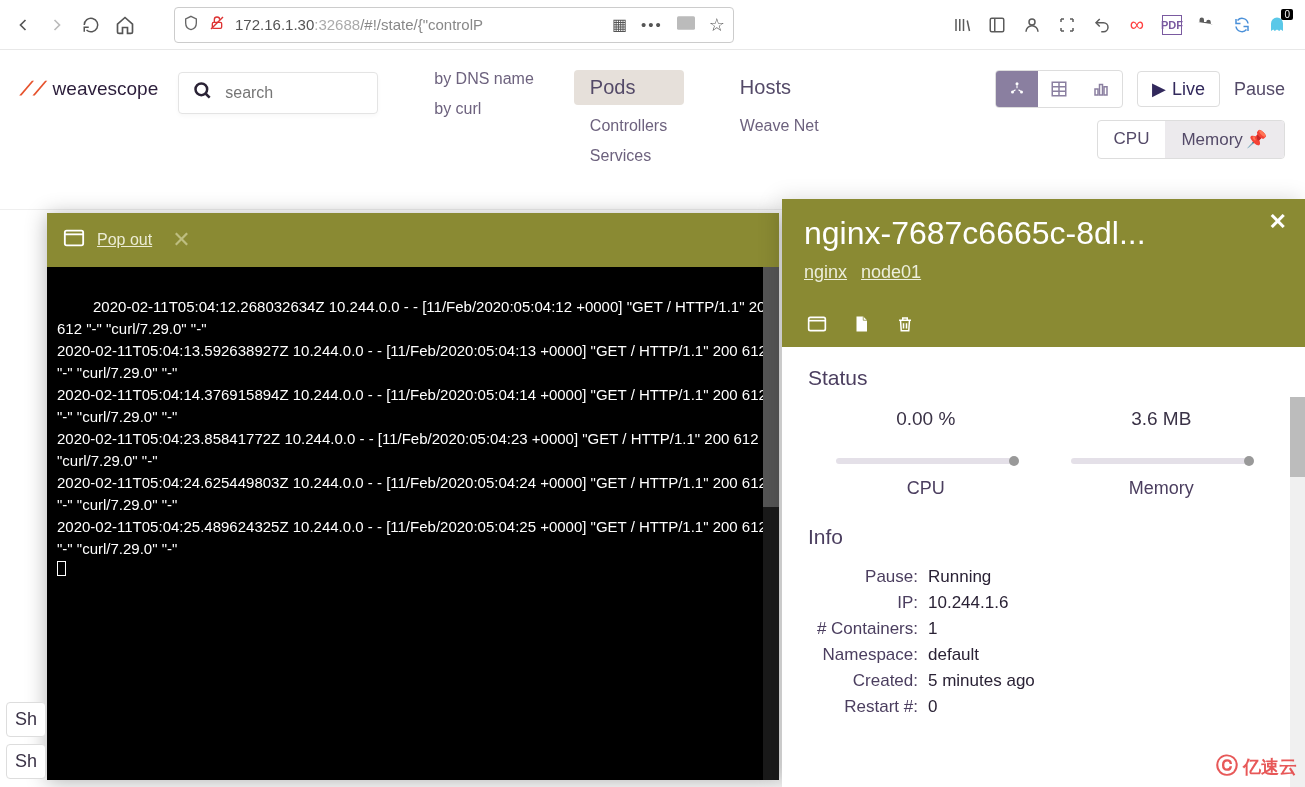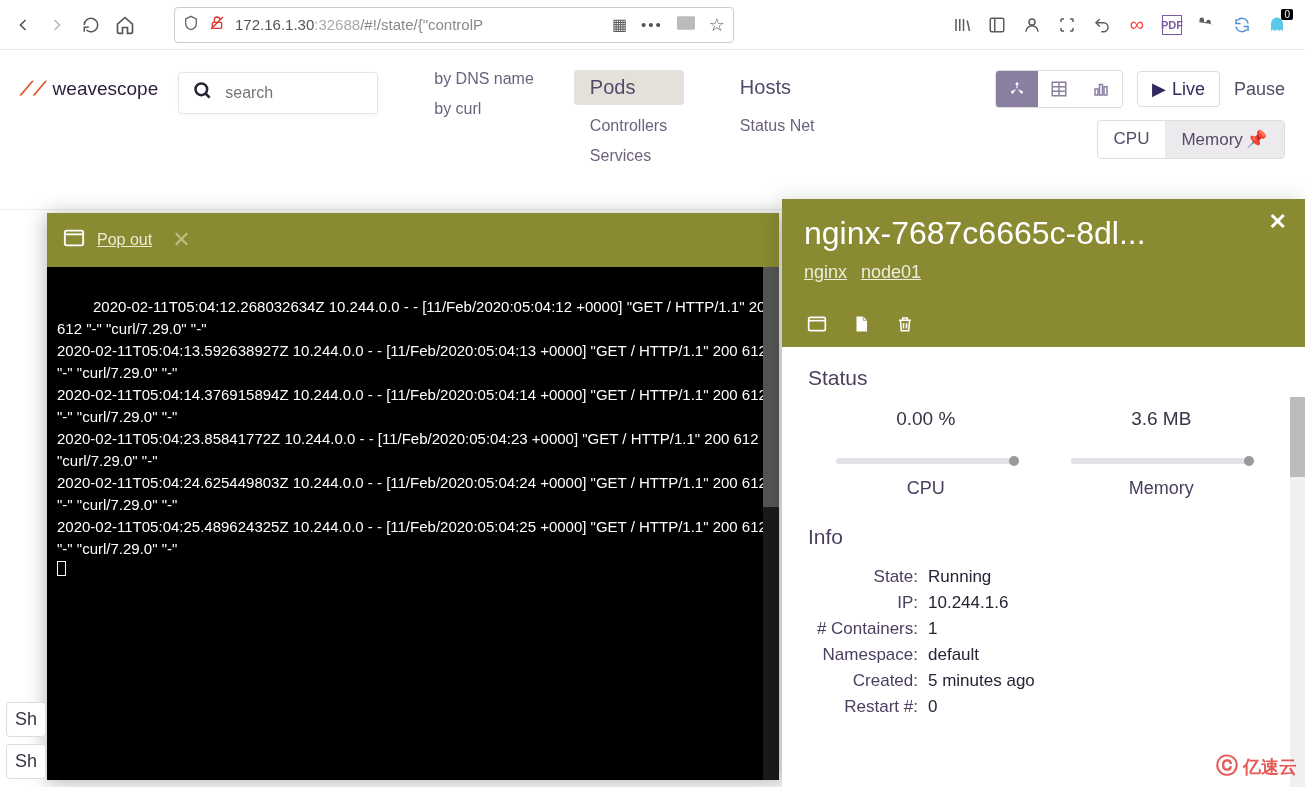--- a/index.html
+++ b/index.html
@@ -206,21 +206,21 @@
       <div class="nav-sub">by DNS name</div>
       <div class="nav-sub">by curl</div>
     </div>
     <div class="nav-col">
       <div class="nav-main active">Pods</div>
       <div class="nav-sub">Controllers</div>
       <div class="nav-sub">Services</div>
     </div>
     <div class="nav-col">
       <div class="nav-main">Hosts</div>
-      <div class="nav-sub">Status Net</div>
+      <div class="nav-sub">Weave Net</div>
     </div>
   </div>
   <div class="right-controls">
     <div class="view-row">
       <div class="view-btns">
         <div class="vb active">
             <svg width="18" height="18" viewBox="0 0 24 24" fill="currentColor">
               <circle cx="12" cy="5" r="2"></circle>
               <circle cx="6" cy="16" r="2"></circle>
               <circle cx="18" cy="16" r="2"></circle>
@@ -320,21 +320,21 @@
       <div class="status-item">
         <div class="status-val">3.6 MB</div>
         <div class="status-line">
             <div class="dot"></div>
           </div>
         <div class="status-label">Memory</div>
       </div>
     </div>
     <div class="section-title">Info</div>
     <div class="info-table">
-      <div class="k">State:</div>
+      <div class="k">Pause:</div>
       <div class="v">Running</div>
       <div class="k">IP:</div>
       <div class="v">10.244.1.6</div>
       <div class="k"># Containers:</div>
       <div class="v">1</div>
       <div class="k">Namespace:</div>
       <div class="v">default</div>
       <div class="k">Created:</div>
       <div class="v">5 minutes ago</div>
       <div class="k">Restart #:</div>

